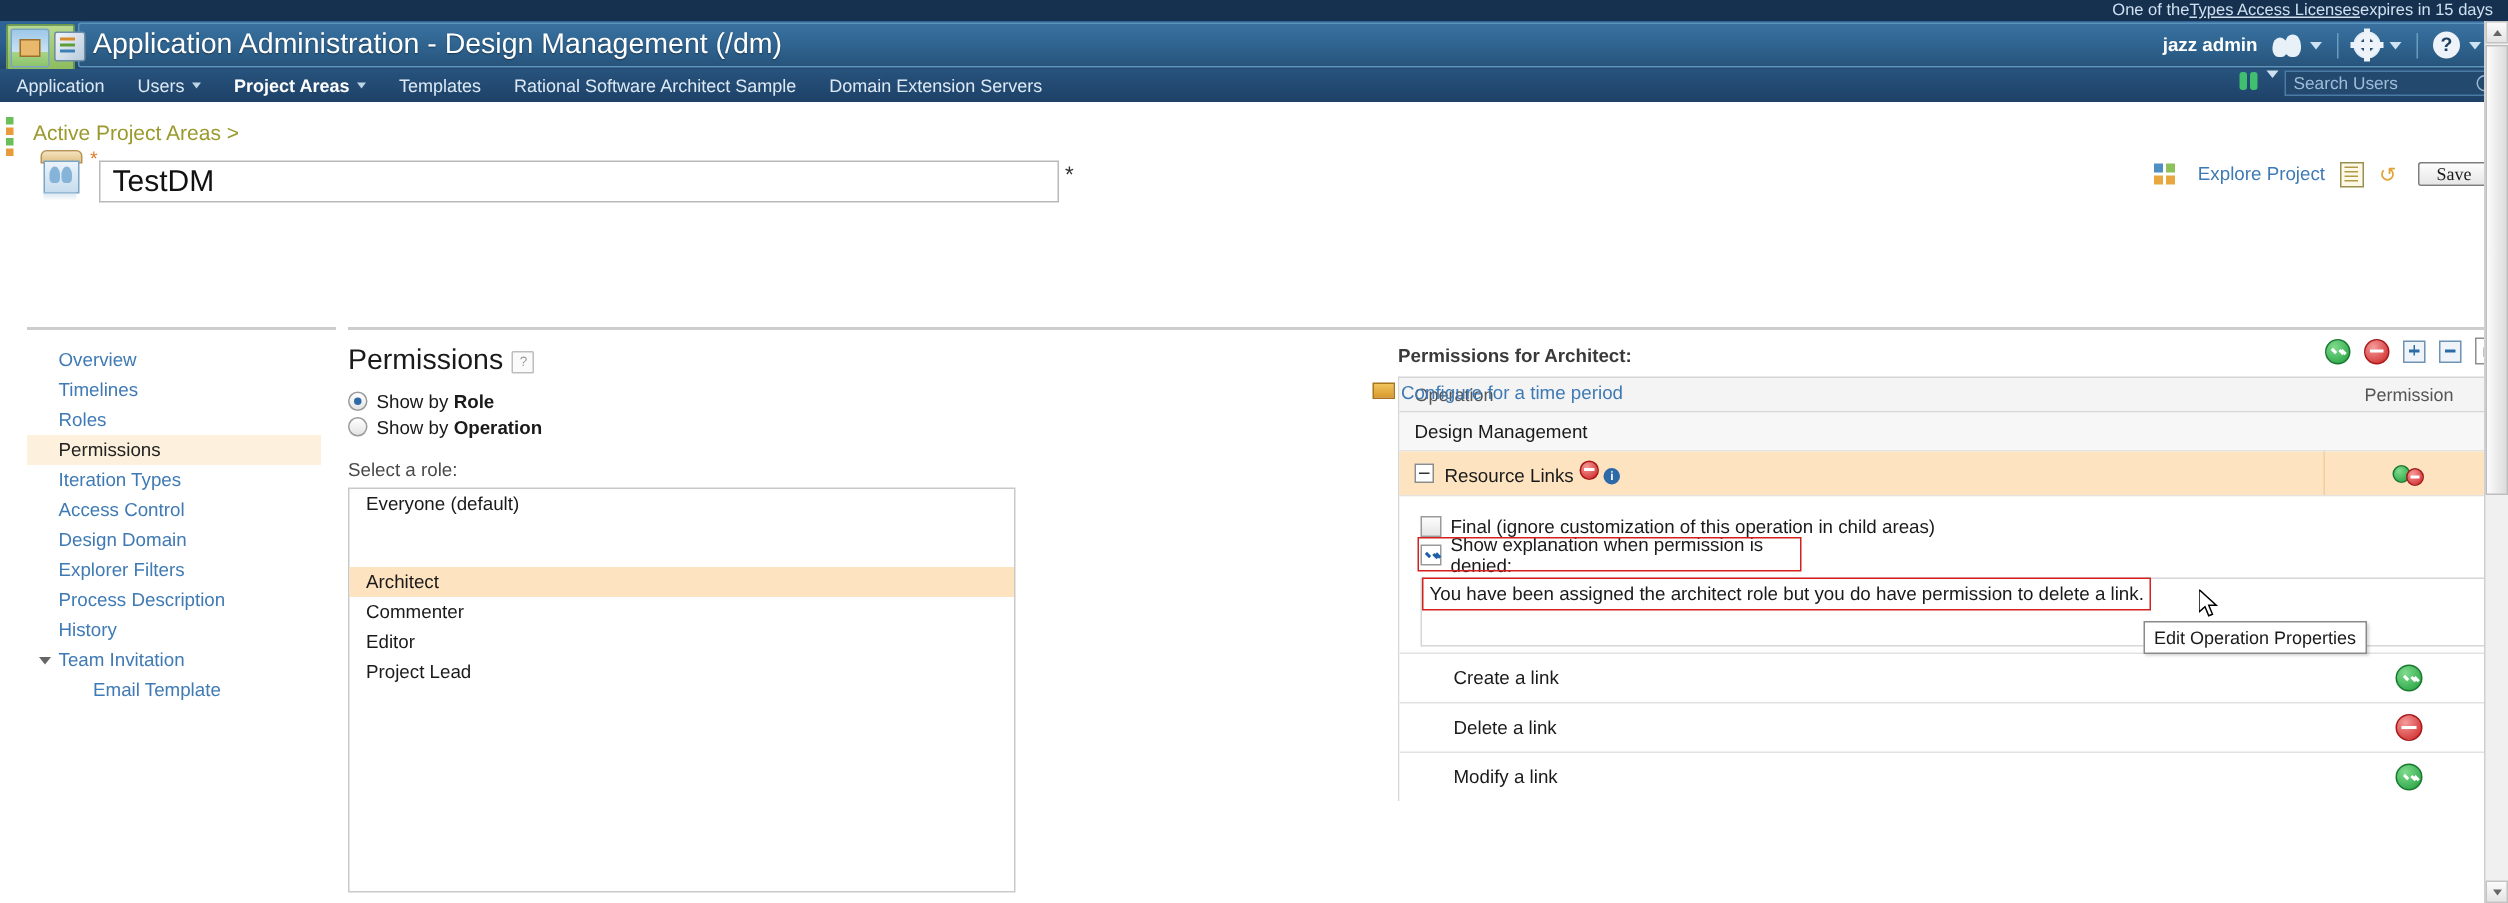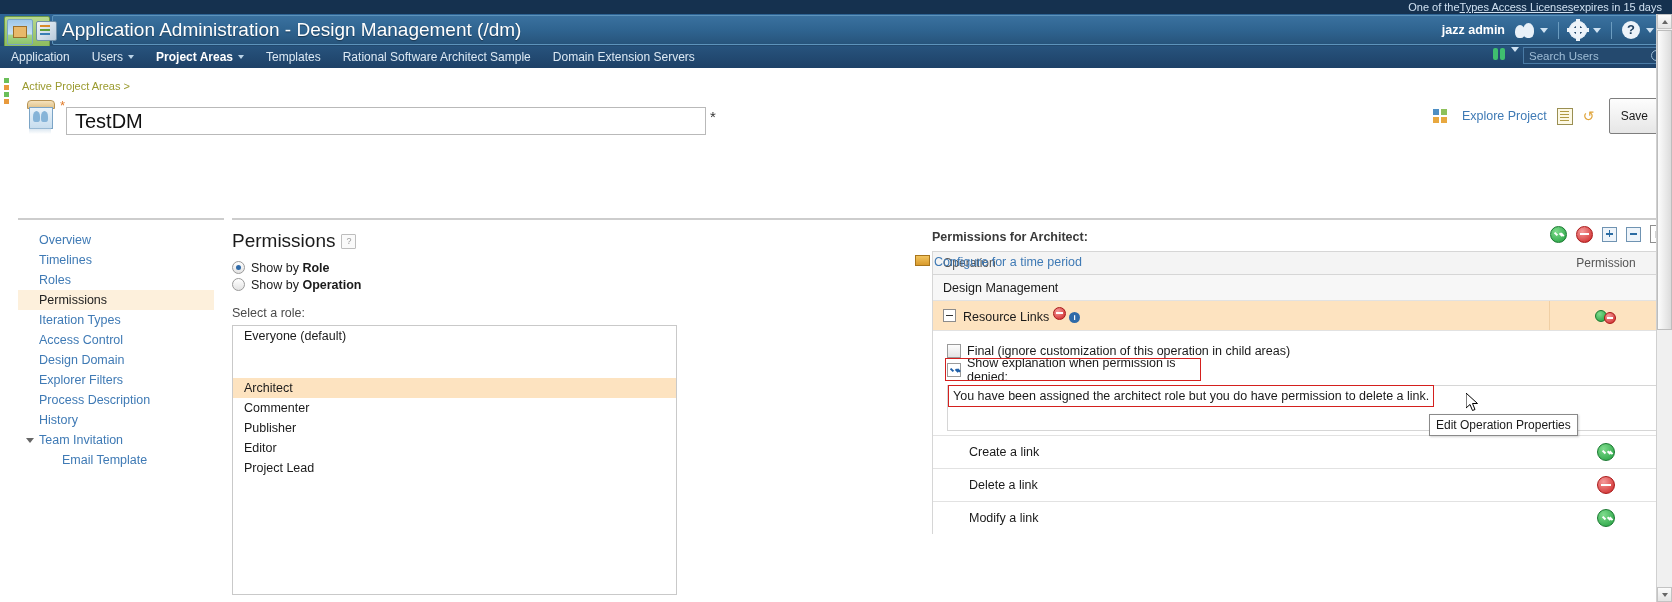--- a/index.html
+++ b/index.html
@@ -158,21 +158,21 @@
   .dots{
     position:absolute;left:4px;top:10px;width:12px;height:24px;
   }
   .dots i{display:block;width:5px;height:5px;margin-bottom:2px;}
   .dots i:nth-child(1){background:#6bbf59;}
   .dots i:nth-child(2){background:#e89a3c;}
   .dots i:nth-child(3){background:#6bbf59;}
   .dots i:nth-child(4){background:#e89a3c;}
 
   .breadcrumb{
-    position:absolute;left:22px;top:12px;font-size:11px;color:#8a8a3a;
+    position:absolute;left:22px;top:12px;font-size:14px;color:#8a8a3a;
   }
   .breadcrumb a{color:#9a9a2e;text-decoration:none;}
 
   .proj-icon{
     position:absolute;left:24px;top:32px;width:32px;height:34px;
   }
   .proj-icon .lid{
     position:absolute;left:3px;top:0;width:26px;height:7px;
     background:linear-gradient(to bottom,#f5e2bd,#e0c289);
     border:1px solid #b79455;border-radius:4px 4px 0 0;
@@ -226,25 +226,25 @@
   }
   .ico-doc:after{
     content:"";position:absolute;left:2px;top:2px;width:9px;height:1px;
     background:#b09a45;box-shadow:0 3px 0 #b09a45,0 6px 0 #b09a45,0 9px 0 #b09a45;
   }
   .ico-refresh{
     width:16px;height:15px;position:relative;display:inline-block;
     color:#e0a53c;font-size:14px;line-height:15px;
   }
   .save-btn{
-    min-width:48px;height:36px;padding:0 11px;
+    min-width:48px;height:16px;padding:0 11px;
     background:linear-gradient(to bottom,#fdfdfd,#e6e6e6);
     border:1px solid #7e7e7e;border-radius:2px;
     font-size:12px;color:#1a1a1a;cursor:pointer;
-    font-family:Liberation Sans, sans-serif;
+    font-family:Liberation Serif, serif;
   }
 
   .hr-top{
     position:absolute;left:18px;top:150px;width:206px;height:2px;background:#cdcdcd;
   }
   .hr-top2{
     position:absolute;left:232px;top:150px;width:1424px;height:2px;background:#cdcdcd;
   }
 
   
@@ -621,21 +621,20 @@
             <span class="rd"></span>
             <span><span>Show by </span><b>Operation</b></span>
           </div>
         </div>
 
       <div class="sel-role-lbl">Select a role:</div>
       <div class="role-list" id="role-list">
           <div class="role-item"><span>Everyone (default)</span></div>
           <div class="role-item sel"><span>Architect</span></div>
           <div class="role-item"><span>Commenter</span></div>
-          <div class="role-item"><span>Publisher</span></div>
           <div class="role-item"><span>Editor</span></div>
           <div class="role-item"><span>Project Lead</span></div>
         </div>
 
       <div class="perm-panel">
         <div class="perm-for">Permissions for Architect:</div>
 
         <div class="perm-toolbar">
           <span class="ic-allow"></span>
           <span class="ic-deny"></span>

